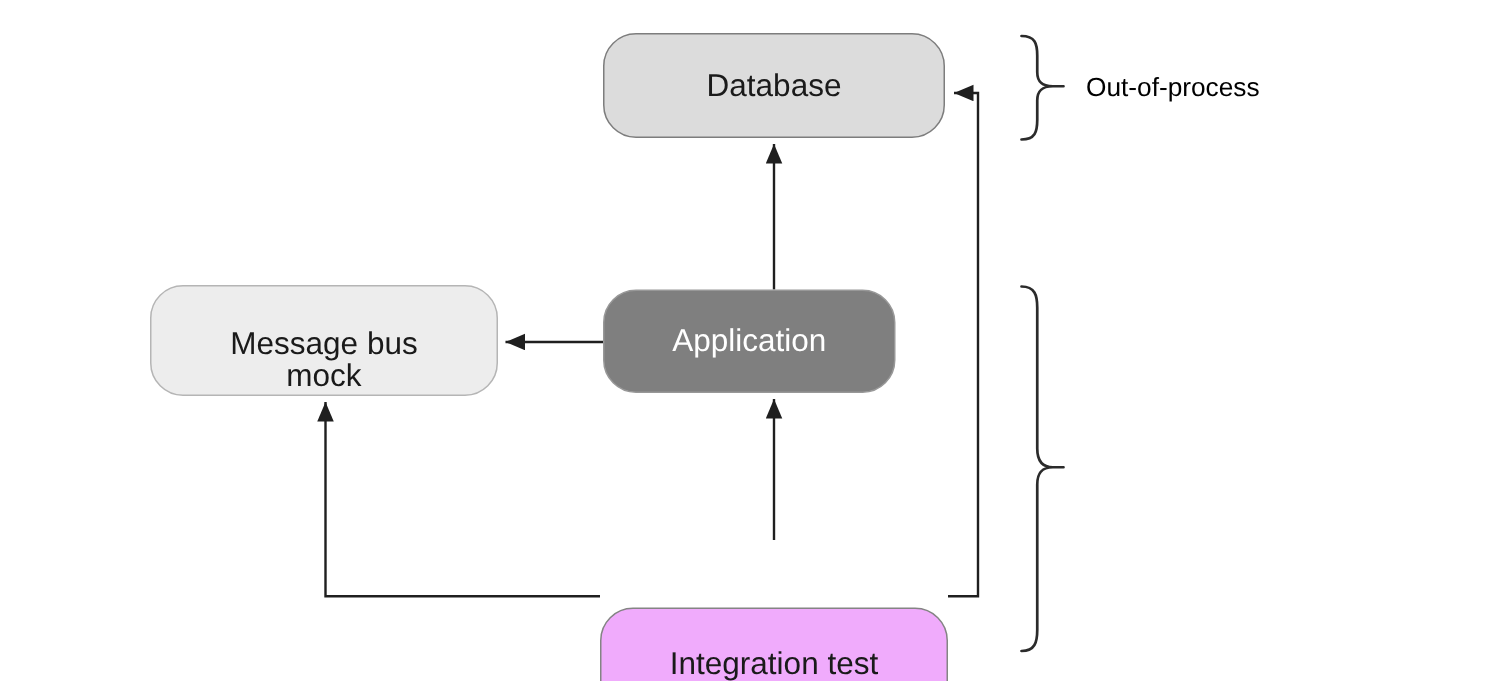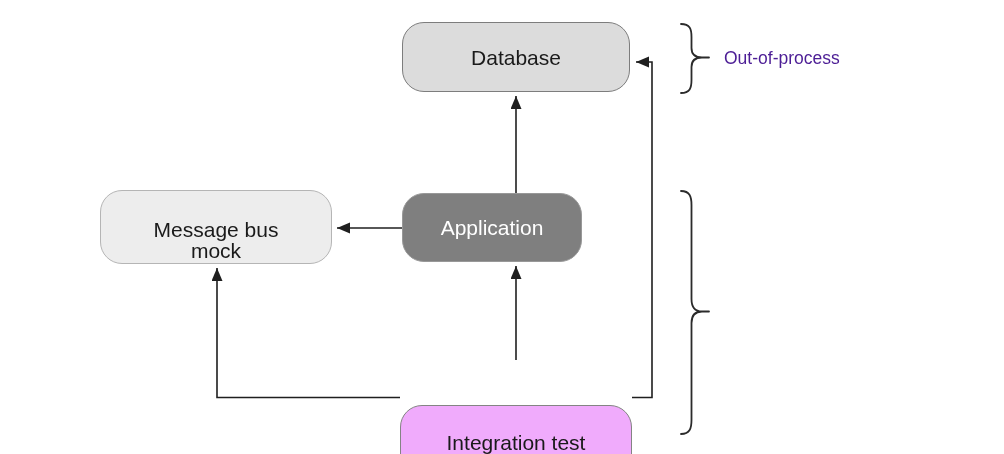--- a/index.html
+++ b/index.html
@@ -39,36 +39,36 @@
     background: #dcdcdc;
     border: 1.5px solid #7d7d7d;
   }
   .node-mock {
     left: 100px; top: 190px; width: 232px; height: 74px;
     background: #ededed;
     border: 1.5px solid #b5b5b5;
   }
   .node-mock span { white-space: pre-line; margin-top: 26px; }
   .node-application {
-    left: 402px; top: 193px; width: 180px; height: 69px;
+    left: 402px; top: 193px; width: 195px; height: 69px;
     background: #7f7f7f;
     border: 1.5px solid #989898;
     color: #ffffff;
   }
   .node-test {
     left: 400px; top: 360px; width: 232px; height: 75px;
     background: #f0abfc;
     border: 1.5px solid #848484;
     margin-top: 45px;
   }
   .annotation {
     position: absolute;
     z-index: 2;
     font-size: 17.5px;
-    color: #4c1d95;
+    color: #000000;
     line-height: 24px;
     white-space: nowrap;
   }
   .annotation-out { left: 724px; top: 46px; }
   .annotation-in  { left: 724px; top: 300px; }
 </style>
 </head>
 <body>
 
 <div class="canvas">

